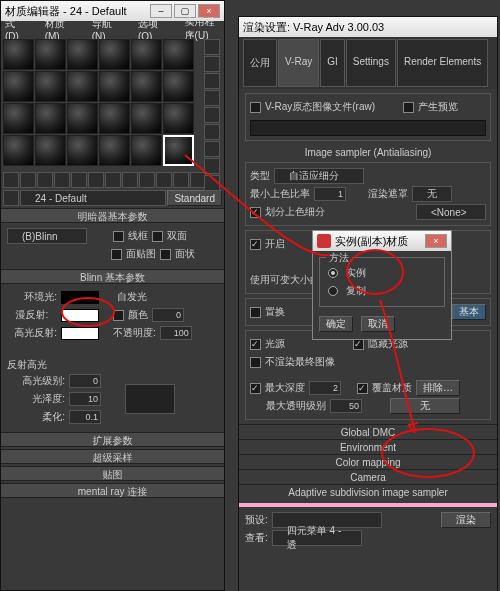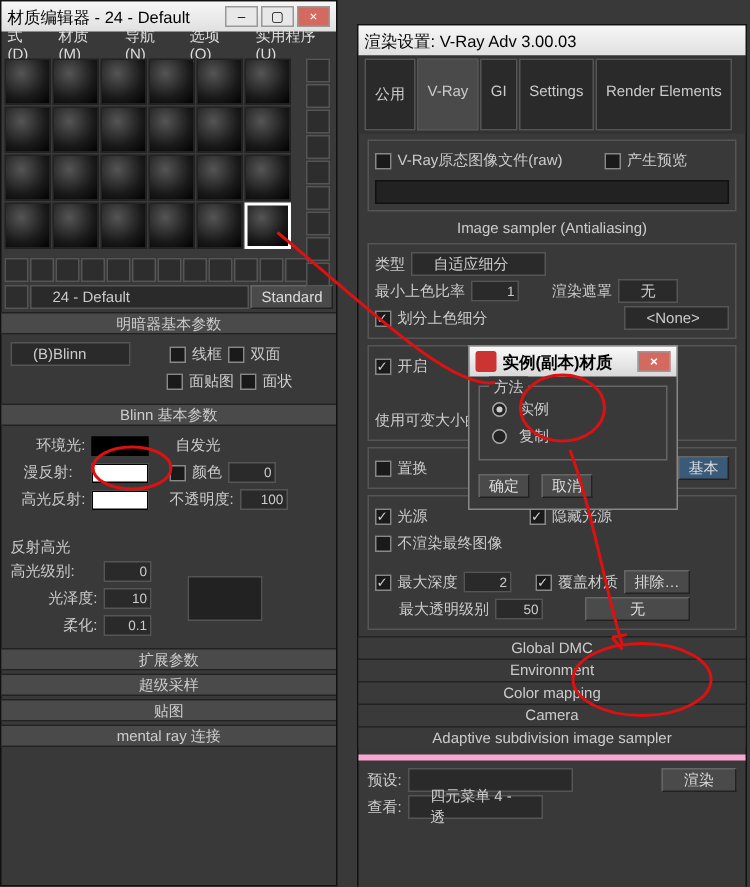--- a/index.html
+++ b/index.html
@@ -2,21 +2,21 @@
 <html><head>
 <meta charset="utf-8">
 <style>
 * { box-sizing: border-box; margin: 0; padding: 0; font-family: "Microsoft YaHei", sans-serif; }
 body { background: #393939; width: 500px; height: 591px; overflow: hidden; position: relative; font-size: 10px; color: #ccc; }
 .win { position: absolute; background: #393939; border: 1px solid #111; }
 .titlebar { height: 20px; background: linear-gradient(#f7f7f7,#e0e0e0); display: flex; align-items: center; padding: 0 4px; color: #000; font-size: 11px; }
 .titlebar .grow { flex: 1; }
 .winbtn { width: 22px; height: 14px; margin-left: 2px; background: #e8e8e8; border: 1px solid #999; text-align: center; line-height: 12px; font-size: 9px; }
 .close { background: #d46a5f; color: #fff; }
-.toolbar-row { height: 16px; display: flex; align-items: center; padding: 0 4px; gap: 12px; font-size: 10px; color: #ddd; }
+.toolbar-row { height: 16px; display: flex; align-items: center; padding: 0 4px; gap: 24px; font-size: 10px; color: #ddd; }
 .toolbar-row span { cursor: default; }
 .swatch-grid { display: grid; grid-template-columns: repeat(6,31px); grid-template-rows: repeat(4,31px); gap: 1px; padding: 2px; }
 .sphere { width: 31px; height: 31px; background: radial-gradient(circle at 35% 30%, #555, #1a1a1a 60%, #000); border: 1px solid #222; }
 .sphere.sel { border: 2px solid #fff; }
 .side-icons { position: absolute; top: 38px; right: 2px; width: 18px; display: flex; flex-direction: column; gap: 1px; }
 .ico { width: 16px; height: 16px; background: #2d2d2d; border: 1px solid #555; }
 .btnrow { height: 18px; display: flex; align-items: center; gap: 1px; padding: 2px; flex-wrap: wrap; }
 .tb-btn { width: 16px; height: 16px; background: #2d2d2d; border: 1px solid #555; }
 .dd { background: #2a2a2a; border: 1px solid #555; color: #ccc; font-size: 10px; height: 16px; padding: 0 14px; display: inline-flex; align-items: center; }
 .section-hdr { background: #4a4a4a; text-align: center; height: 15px; line-height: 15px; font-size: 10px; border-top: 1px solid #222; border-bottom: 1px solid #222; margin-top: 2px; }
@@ -29,21 +29,21 @@
 .spin { width: 32px; height: 14px; background: #2a2a2a; border: 1px solid #555; font-size: 9px; text-align: right; padding-right: 2px; line-height: 12px; }
 .btn3d { background: #4a4a4a; border: 1px solid #666; border-right-color: #222; border-bottom-color: #222; height: 16px; padding: 0 6px; font-size: 10px; color: #ddd; display: inline-flex; align-items: center; }
 
 .tabrow { display: flex; gap: 1px; padding: 2px 4px; background: #333; }
 .tab { padding: 16px 6px; background: #2a2a2a; border: 1px solid #555; font-size: 10px; }
 .tab.active { background: #4a4a4a; }
 .group { margin: 4px 6px; border: 1px solid #555; padding: 4px; position: relative; }
 .input-wide { height: 16px; background: #222; border: 1px solid #111; }
 .center-hdr { text-align: center; font-size: 10px; margin: 6px 0 2px; }
 .dialog { position: absolute; background: #393939; border: 1px solid #888; z-index: 100; }
-.dialog .titlebar { background: linear-gradient(#fafafa,#d8d8d8); font-weight: bold; }
+.dialog .titlebar { background: linear-gradient(#fafafa,#d8d8d8); }
 .radio { width: 10px; height: 10px; border-radius: 50%; border: 1px solid #aaa; background: #222; display: inline-block; margin-right: 4px; }
 .radio.on::after { content: ""; display: block; width: 4px; height: 4px; border-radius: 50%; background: #ccc; margin: 2px; }
 
 svg.ann { position: absolute; top: 0; left: 0; pointer-events: none; z-index: 200; }
 .globalrow { text-align: center; height: 15px; line-height: 15px; font-size: 10px; background: #3a3a3a; border-top: 1px solid #222; }
 </style>
 </head>
 <body>
 
 <div class="win" style="left:0;top:0;width:225px;height:591px;">
@@ -155,21 +155,21 @@
     </div>
     <div class="row">
       <span class="lbl" style="width:50px;text-align:right">高光反射:</span>
       <div class="swatch" style="background:#fff"></div>
       <span style="width:6px"></span>
       <span class="lbl">不透明度:</span>
       <div class="spin">100</div>
     </div>
     <div style="font-size:10px;margin-top:16px">反射高光</div>
     <div class="row">
-      <span class="lbl" style="width:58px;text-align:left">高光级别:</span>
+      <span class="lbl" style="width:58px;text-align:right">高光级别:</span>
       <div class="spin">0</div>
     </div>
     <div class="row">
       <span class="lbl" style="width:58px;text-align:right">光泽度:</span>
       <div class="spin">10</div>
       <div style="width:50px;height:30px;border:1px solid #555;margin-left:20px;background:#222"></div>
     </div>
     <div class="row">
       <span class="lbl" style="width:58px;text-align:right">柔化:</span>
       <div class="spin">0.1</div>

